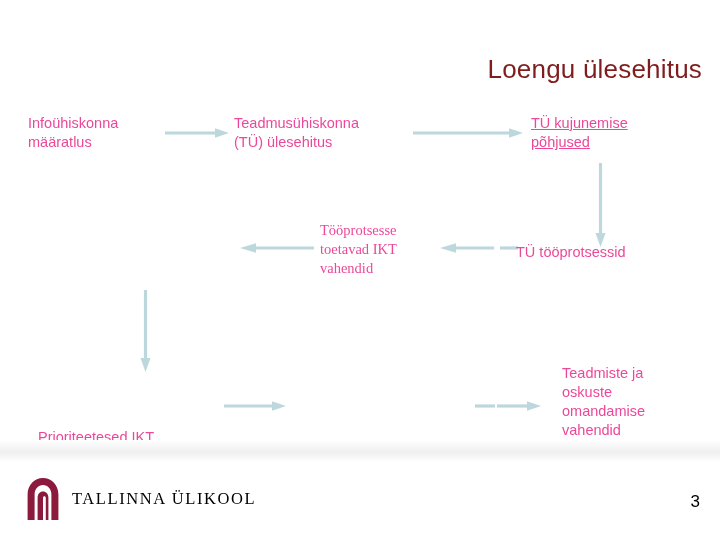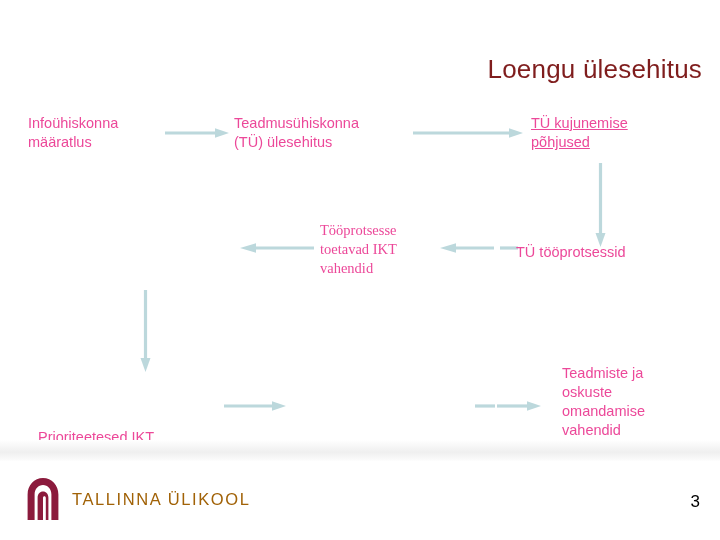--- a/index.html
+++ b/index.html
@@ -67,24 +67,24 @@
   #logo {
     position: absolute;
     left: 26px;
     top: 477px;
     display: flex;
     align-items: center;
     gap: 12px;
   }
   #logo-mark { width: 34px; height: 44px; display: block; }
   #logo-text {
-    font-family: Liberation Sans, sans-serif;
+    font-family: Liberation Serif, serif;
     font-size: 16.5px;
     letter-spacing: 1.6px;
-    color: #a16207;
+    color: #000000;
     white-space: nowrap;
   }
 
   
   #page-number {
     position: absolute;
     right: 20px;
     top: 492px;
     font-size: 17px;
     color: #000000;

